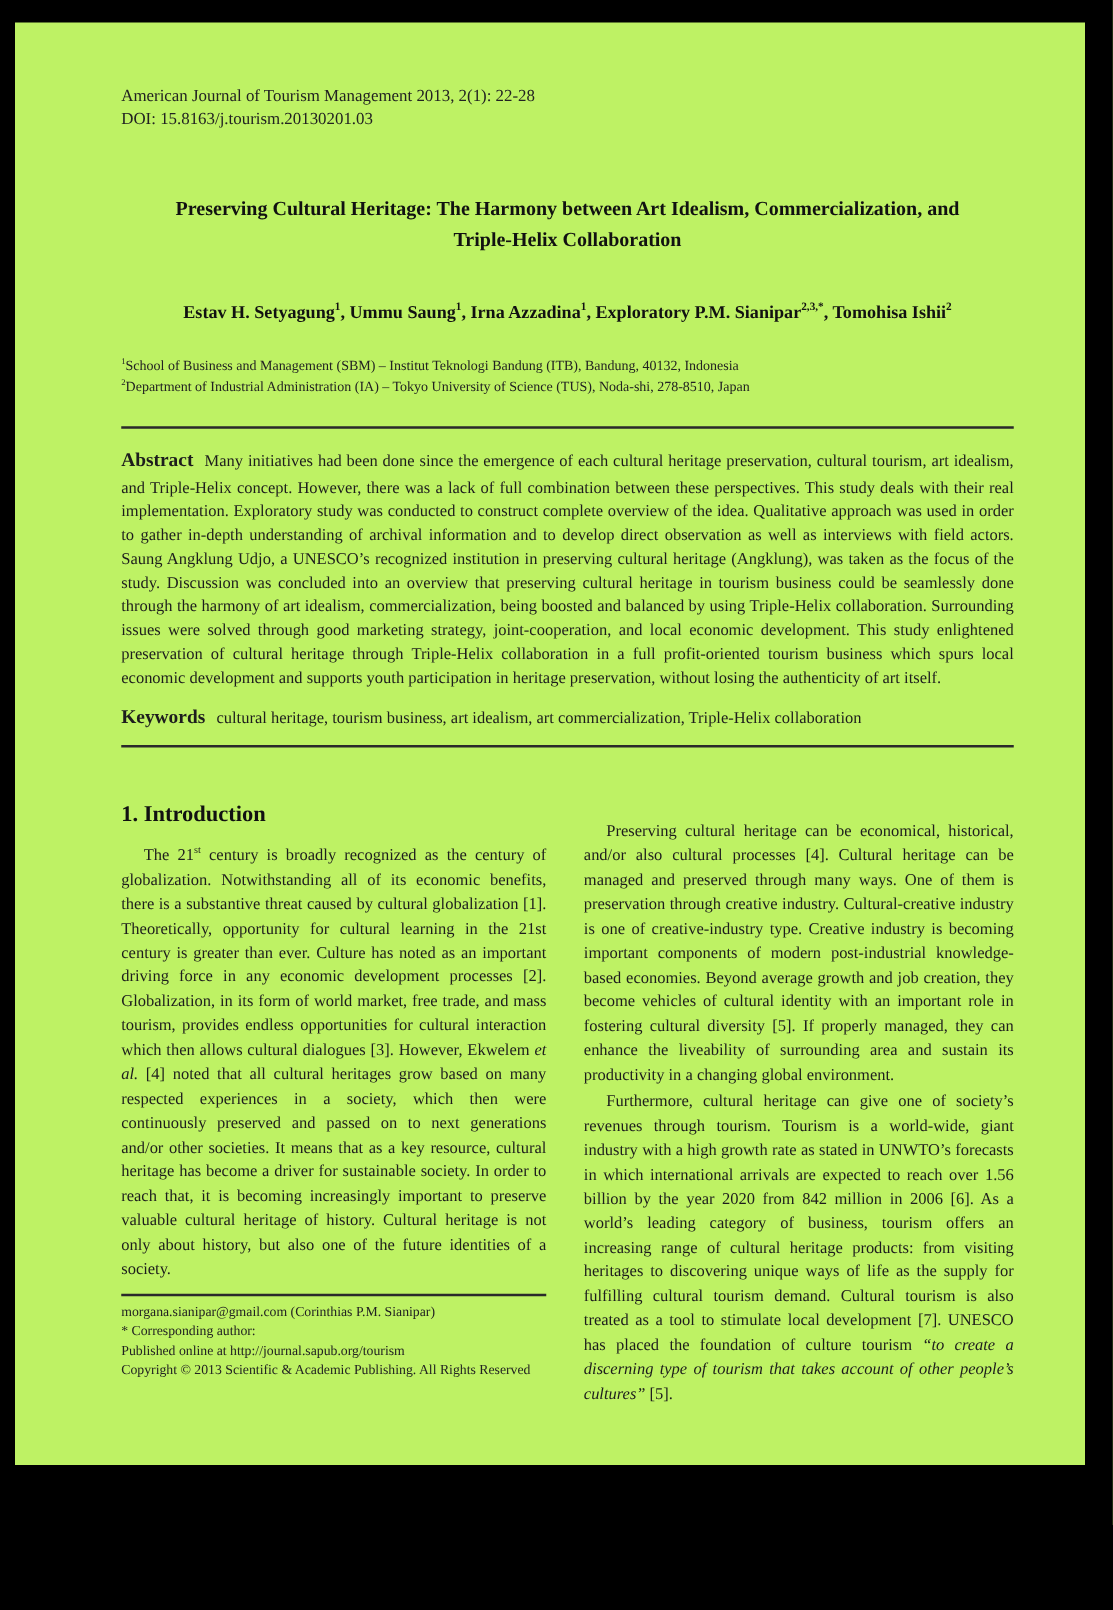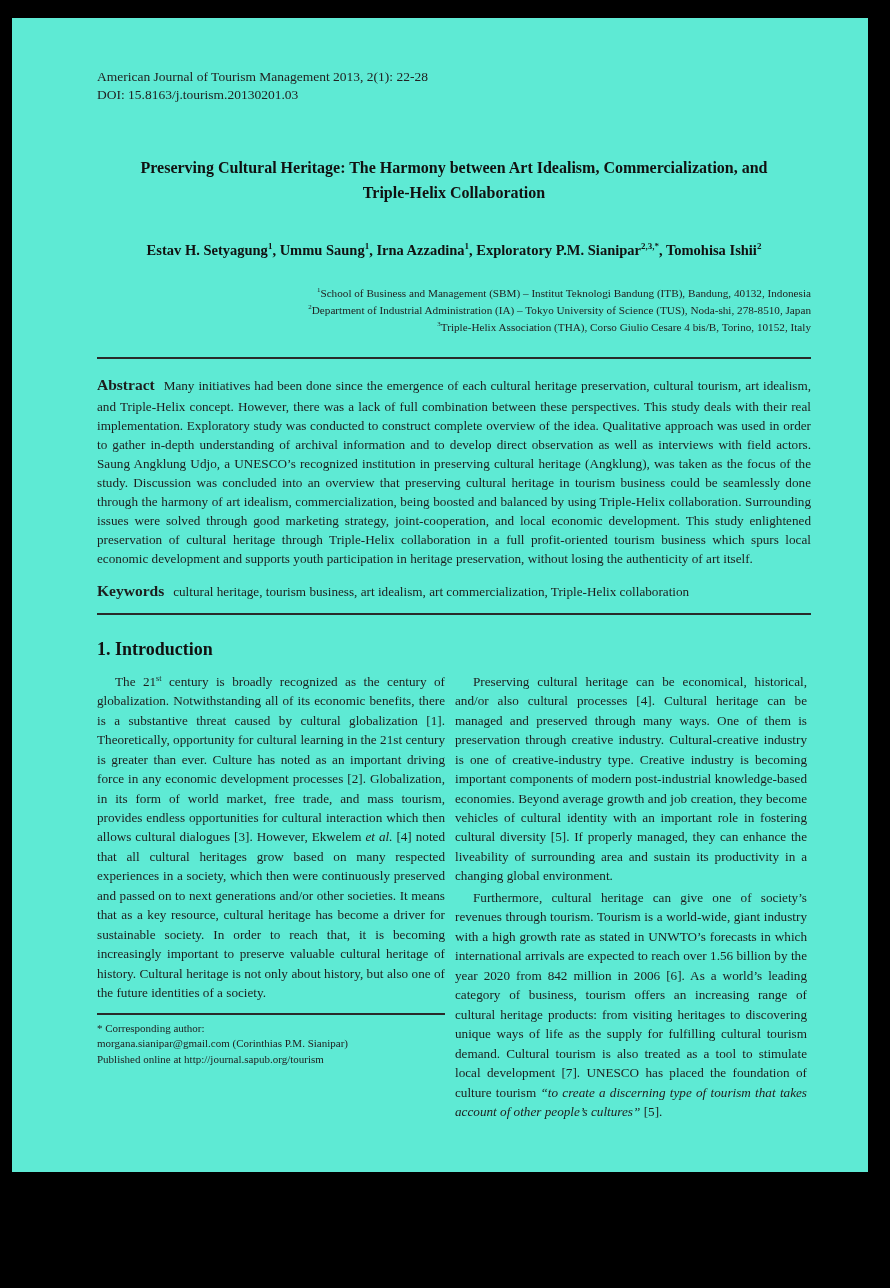--- a/index.html
+++ b/index.html
@@ -16,21 +16,21 @@
     width: 890px;
     height: 1288px;
     background: #000000;
   }
   .page {
     position: absolute;
     left: 12px;
     top: 18px;
     width: 856px;
     height: 1154px;
-    background: #5eead4;
+    background: #bef264;
     color: #1b1b1b;
     box-sizing: border-box;
     padding: 50px 57px 0 85px;
   }
   .journal-header {
     font-size: 13.5px;
     line-height: 1.35;
     color: #222;
   }
   .paper-title {
@@ -48,21 +48,21 @@
     font-size: 14.5px;
     font-weight: bold;
     color: #111;
   }
   .authors-line sup, .affiliations sup {
     font-size: 0.62em;
     line-height: 0;
   }
   .affiliations {
     margin-top: 26px;
-    text-align: right;
+    text-align: left;
     font-size: 11.2px;
     line-height: 1.5;
     color: #222;
   }
   .rule {
     border: none;
     border-top: 2px solid #2a2a2a;
     margin: 0;
   }
   .rule-top { margin-top: 22px; }
@@ -79,22 +79,23 @@
     font-size: 15.5px;
     margin-right: 9px;
   }
   .keywords-block {
     margin-top: 14px;
     font-size: 13.2px;
     color: #1d1d1d;
   }
   .columns {
     display: flex;
-    gap: 10px;
+    gap: 30px;
     margin-top: 18px;
+    align-items: center;
   }
   .col-left { width: 348px; }
   .col-right { width: 352px; margin-top: 39px; }
   .intro-heading {
     font-size: 18px;
     font-weight: bold;
     margin: 6px 0 12px 0;
     color: #111;
   }
   .body-par {
@@ -134,21 +135,20 @@
 
     <h1 class="paper-title">Preserving Cultural Heritage: The Harmony between Art Idealism, Commercialization, and Triple-Helix Collaboration</h1>
 
     <div class="authors-line">
       <span>Estav H. Setyagung</span><sup>1</sup><span>, </span><span>Ummu Saung</span><sup>1</sup><span>, </span><span>Irna Azzadina</span><sup>1</sup><span>, </span><span>Exploratory P.M. Sianipar</span><sup>2,3,*</sup><span>, </span><span>Tomohisa Ishii</span><sup>2</sup>
     </div>
 
     <div class="affiliations">
       <div><sup>1</sup><span>School of Business and Management (SBM) – Institut Teknologi Bandung (ITB), Bandung, 40132, Indonesia</span></div>
       <div><sup>2</sup><span>Department of Industrial Administration (IA) – Tokyo University of Science (TUS), Noda-shi, 278-8510, Japan</span></div>
-      <div><sup>3</sup><span>Triple-Helix Association (THA), Corso Giulio Cesare 4 bis/B, Torino, 10152, Italy</span></div>
     </div>
 
     <hr class="rule rule-top">
 
     <div class="abstract-block">
       <span class="inline-label">Abstract</span><span>Many initiatives had been done since the emergence of each cultural heritage preservation, cultural tourism, art idealism, and Triple-Helix concept. However, there was a lack of full combination between these perspectives. This study deals with their real implementation. Exploratory study was conducted to construct complete overview of the idea. Qualitative approach was used in order to gather in-depth understanding of archival information and to develop direct observation as well as interviews with field actors. Saung Angklung Udjo, a UNESCO’s recognized institution in preserving cultural heritage (Angklung), was taken as the focus of the study. Discussion was concluded into an overview that preserving cultural heritage in tourism business could be seamlessly done through the harmony of art idealism, commercialization, being boosted and balanced by using Triple-Helix collaboration. Surrounding issues were solved through good marketing strategy, joint-cooperation, and local economic development. This study enlightened preservation of cultural heritage through Triple-Helix collaboration in a full profit-oriented tourism business which spurs local economic development and supports youth participation in heritage preservation, without losing the authenticity of art itself.</span>
     </div>
 
     <div class="keywords-block">
       <span class="inline-label">Keywords</span><span>cultural heritage, tourism business, art idealism, art commercialization, Triple-Helix collaboration</span>
@@ -156,23 +156,24 @@
 
     <hr class="rule rule-bottom">
 
     <div class="columns">
 
       <div class="col-left">
         <h2 class="intro-heading">1. Introduction</h2>
         <p class="body-par"><span>The 21</span><sup>st</sup><span> century is broadly recognized as the century of globalization. Notwithstanding all of its economic benefits, there is a substantive threat caused by cultural globalization [1]. Theoretically, opportunity for cultural learning in the 21st century is greater than ever. Culture has noted as an important driving force in any economic development processes [2]. Globalization, in its form of world market, free trade, and mass tourism, provides endless opportunities for cultural interaction which then allows cultural dialogues [3]. However, Ekwelem </span><span class="italic">et al.</span><span> [4] noted that all cultural heritages grow based on many respected experiences in a society, which then were continuously preserved and passed on to next generations and/or other societies. It means that as a key resource, cultural heritage has become a driver for sustainable society. In order to reach that, it is becoming increasingly important to preserve valuable cultural heritage of history. Cultural heritage is not only about history, but also one of the future identities of a society.</span></p>
         <hr class="footnote-divider">
         <div class="footnote">
+          <div>morgana.sianipar@gmail.com (Corinthias P.M. Sianipar)</div>
           <div>* Corresponding author:</div>
-          <div>morgana.sianipar@gmail.com (Corinthias P.M. Sianipar)</div>
           <div>Published online at http://journal.sapub.org/tourism</div>
+          <div>Copyright © 2013 Scientific &amp; Academic Publishing. All Rights Reserved</div>
         </div>
       </div>
 
       <div class="col-right">
         <p class="body-par">Preserving cultural heritage can be economical, historical, and/or also cultural processes [4]. Cultural heritage can be managed and preserved through many ways. One of them is preservation through creative industry. Cultural-creative industry is one of creative-industry type. Creative industry is becoming important components of modern post-industrial knowledge-based economies. Beyond average growth and job creation, they become vehicles of cultural identity with an important role in fostering cultural diversity [5]. If properly managed, they can enhance the liveability of surrounding area and sustain its productivity in a changing global environment.</p>
         <p class="body-par"><span>Furthermore, cultural heritage can give one of society’s revenues through tourism. Tourism is a world-wide, giant industry with a high growth rate as stated in UNWTO’s forecasts in which international arrivals are expected to reach over 1.56 billion by the year 2020 from 842 million in 2006 [6]. As a world’s leading category of business, tourism offers an increasing range of cultural heritage products: from visiting heritages to discovering unique ways of life as the supply for fulfilling cultural tourism demand. Cultural tourism is also treated as a tool to stimulate local development [7]. UNESCO has placed the foundation of culture tourism </span><span class="italic">“to create a discerning type of tourism that takes account of other people’s cultures”</span><span> [5].</span></p>
       </div>
 
     </div>
 

